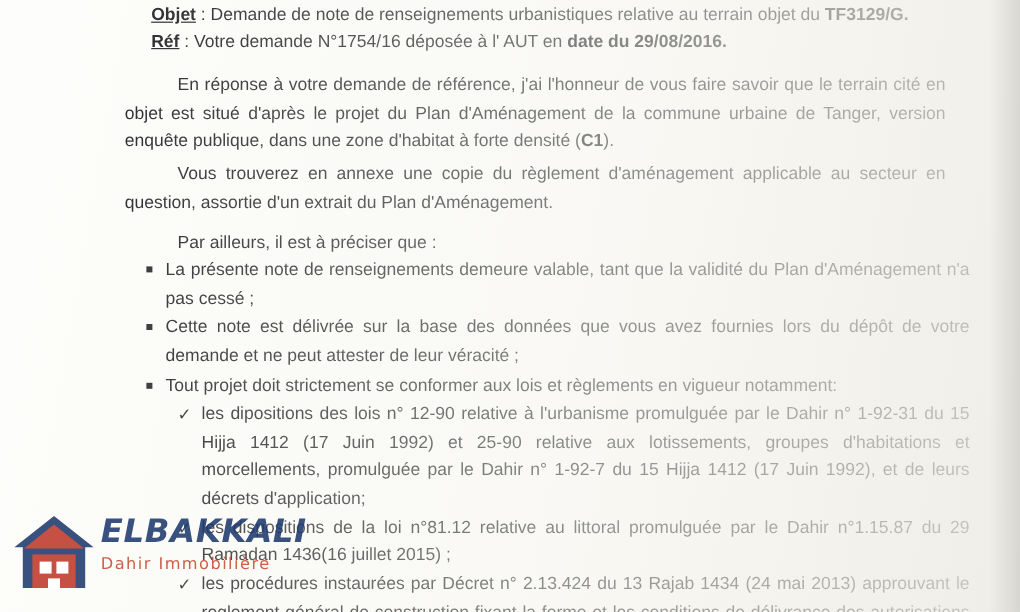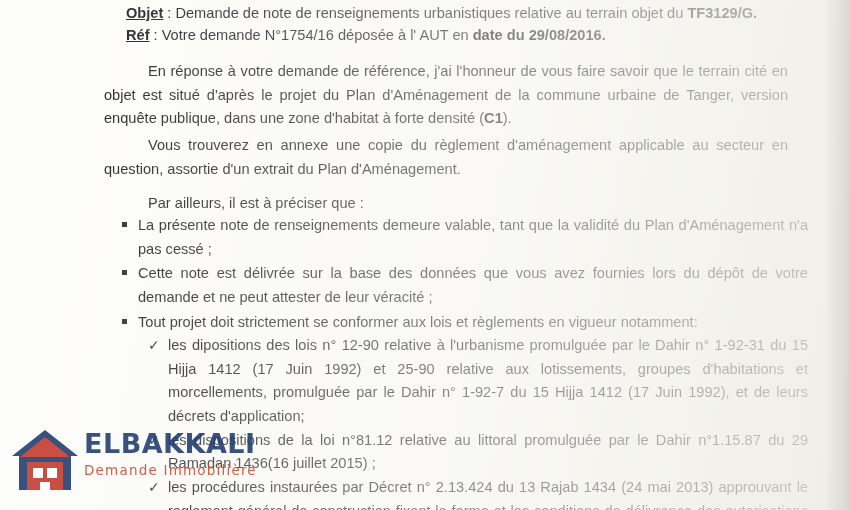--- a/index.html
+++ b/index.html
@@ -155,20 +155,21 @@
     top: 8px;
     width: 250px;
   }
   #wm-name {
     font-family: "DejaVu Sans", sans-serif;
     font-weight: bold;
     font-size: 27px;
     letter-spacing: 0.5px;
     color: #1f3a6e;
     line-height: 1;
+    font-style: italic;
   }
   #wm-sub {
     font-family: "DejaVu Sans", sans-serif;
     font-size: 13.5px;
     color: #c94a2e;
     letter-spacing: 1.2px;
     margin-top: 5px;
   }
 
   
@@ -241,19 +242,19 @@
     <svg id="wm-house" viewBox="0 0 70 66">
       <polygon points="35,2 68,28 61,28 61,62 9,62 9,28 2,28" fill="#1f3a6e"></polygon>
       <polygon points="35,9 60,29 10,29" fill="#c0392b"></polygon>
       <rect x="17" y="34" width="36" height="28" fill="#c0392b"></rect>
       <rect x="23" y="40" width="10" height="10" fill="#ffffff"></rect>
       <rect x="37" y="40" width="10" height="10" fill="#ffffff"></rect>
       <rect x="30" y="54" width="10" height="8" fill="#ffffff"></rect>
     </svg>
     <div id="wm-text">
       <div id="wm-name">ELBAKKALI</div>
-      <div id="wm-sub">Demande Immobilière</div>
+      <div id="wm-sub">Dahir Immobilière</div>
     </div>
   </div>
 
   <div id="scan-tint"></div>
   <div id="edge"></div>
 </div>
 
 </body></html>

